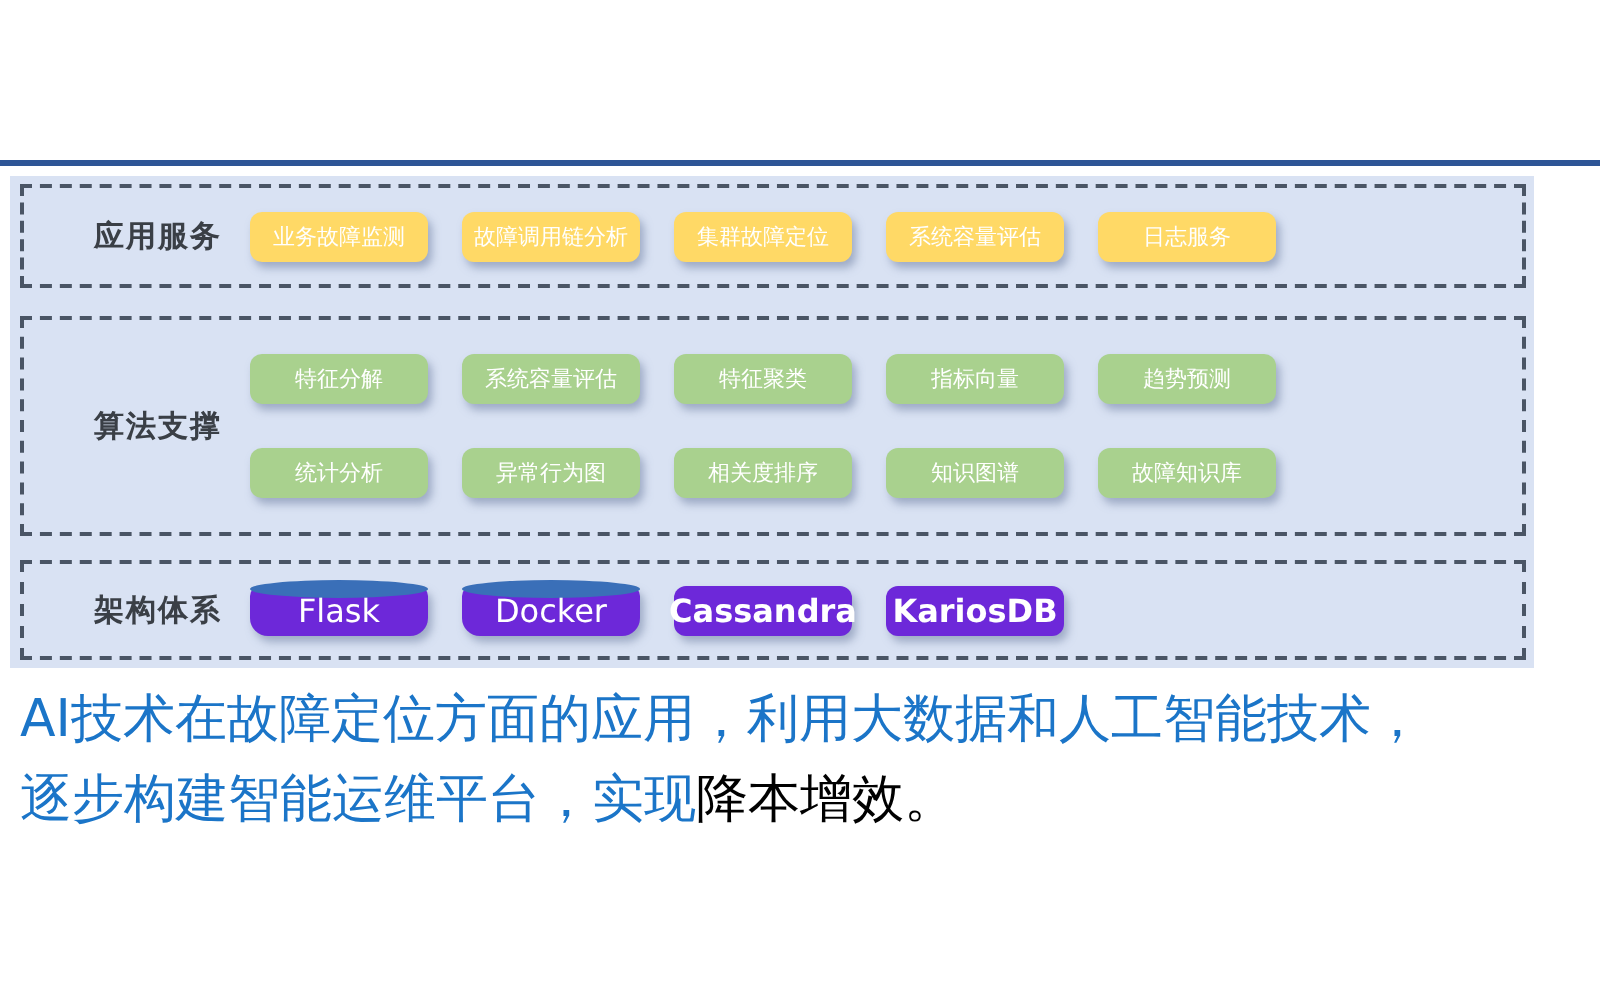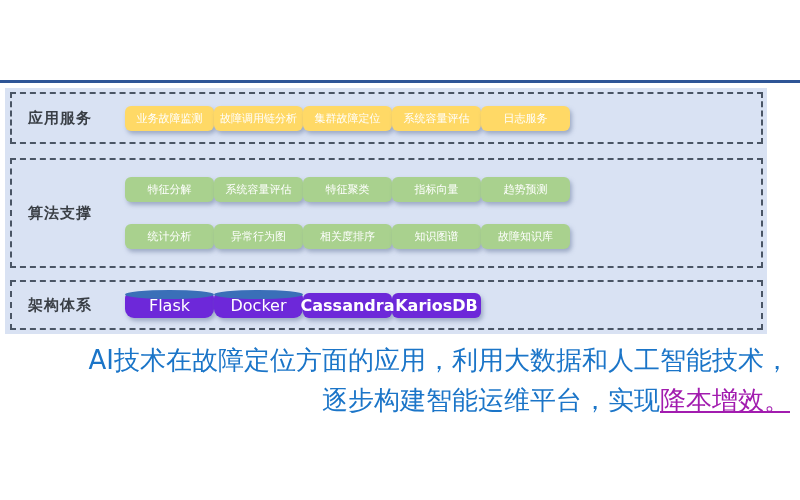--- a/index.html
+++ b/index.html
@@ -17,47 +17,47 @@
   }
   .panel{
     position:absolute;left:10px;width:753px;box-sizing:border-box;
     border:2px dashed #4A5565;
     display:flex;align-items:center;
   }
   .panel-app{top:92px;height:52px;}
   .panel-algo{top:158px;height:110px;}
   .panel-arch{top:280px;height:50px;}
   .panel-label{
-    box-sizing:border-box;width:113px;padding-left:16px;
+    box-sizing:border-box;width:113px;padding-left:35px;
     font-size:15px;font-weight:bold;color:#3A3F46;letter-spacing:1px;
     white-space:nowrap;
   }
-  .chip-row{display:flex;}
+  .chip-row{display:flex;gap:17px;}
   .chip-rows{display:flex;flex-direction:column;gap:22px;align-items:flex-end;}
   .chip{
     width:89px;height:25px;border-radius:6px;
     display:flex;align-items:center;justify-content:center;
     color:#ffffff;font-size:11px;white-space:nowrap;
     box-shadow:2px 3px 4px rgba(110,125,160,0.55);
     position:relative;
   }
   .chip-yellow{background:#FFD966;}
   .chip-green{background:#A9D18E;}
   .chip-blue{background:#6d28d9;font-weight:bold;font-size:16px;}
   .chip-cylinder{border-radius:5px 5px 9px 9px;font-weight:normal;}
   .chip-cylinder::before{
     content:"";position:absolute;top:-3px;left:0;width:100%;height:9px;
     border-radius:50%;background:#3A6FB8;z-index:0;
   }
   .chip-text{position:relative;z-index:1;}
   .footer{
     position:absolute;left:10px;top:340px;width:780px;
-    font-size:26px;line-height:40px;color:#1B75C8;text-align:right;
+    font-size:26px;line-height:40px;color:#1B75C8;
   }
-  .footer .red{color:#a21caf;text-decoration:underline;}
+  .footer .red{color:#000000;}
 </style>
 </head>
 <body>
 
 <div class="divider"></div>
 <div class="backdrop"></div>
 
 <div class="panel panel-app">
   <div class="panel-label">应用服务</div>
   <div class="chip-row">

